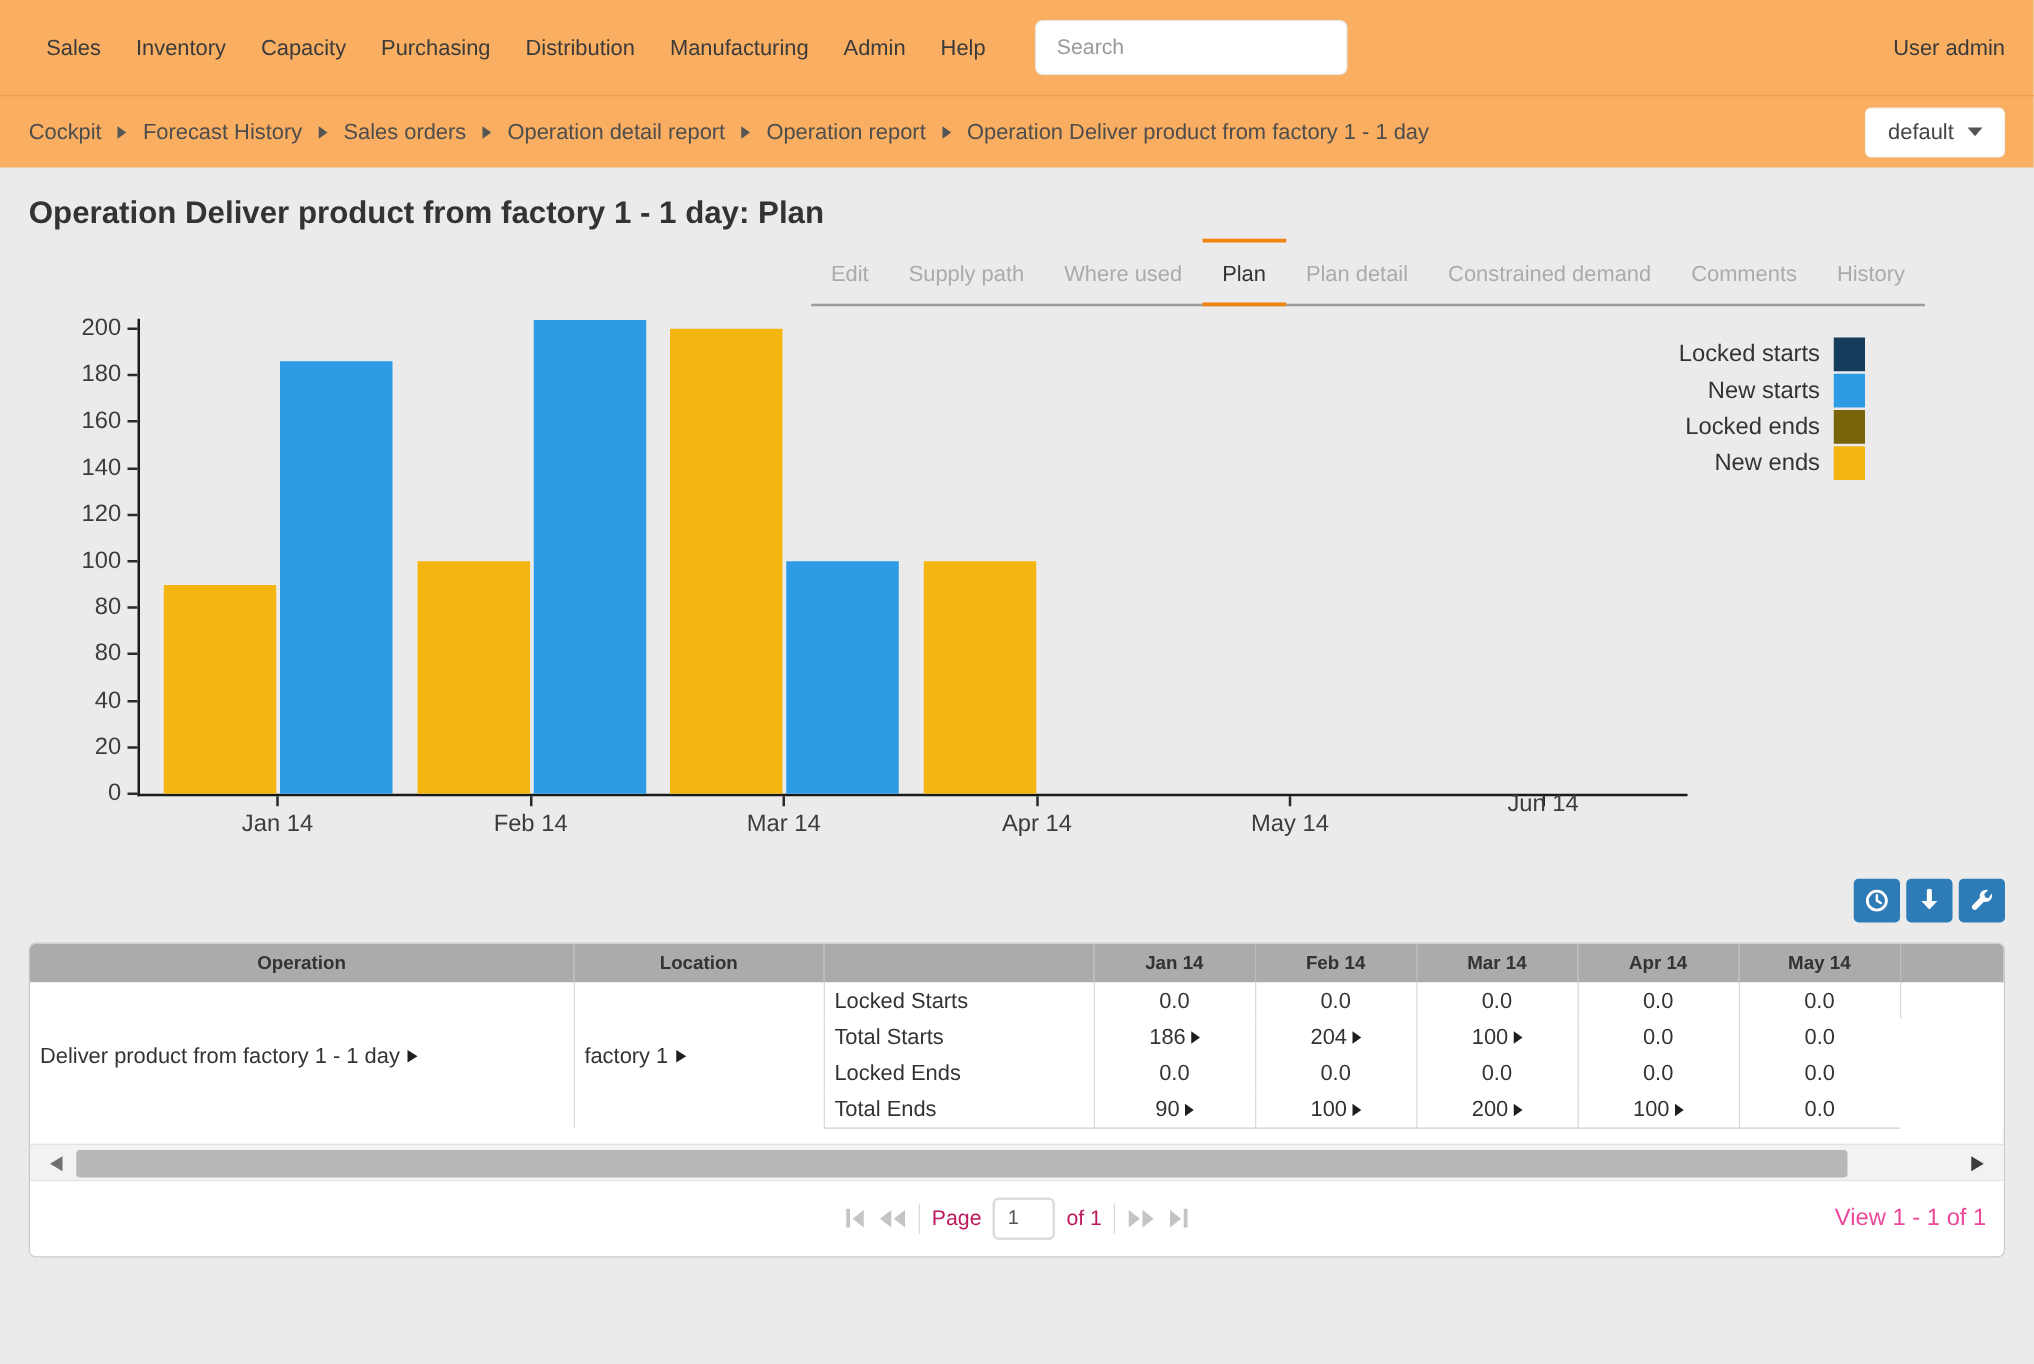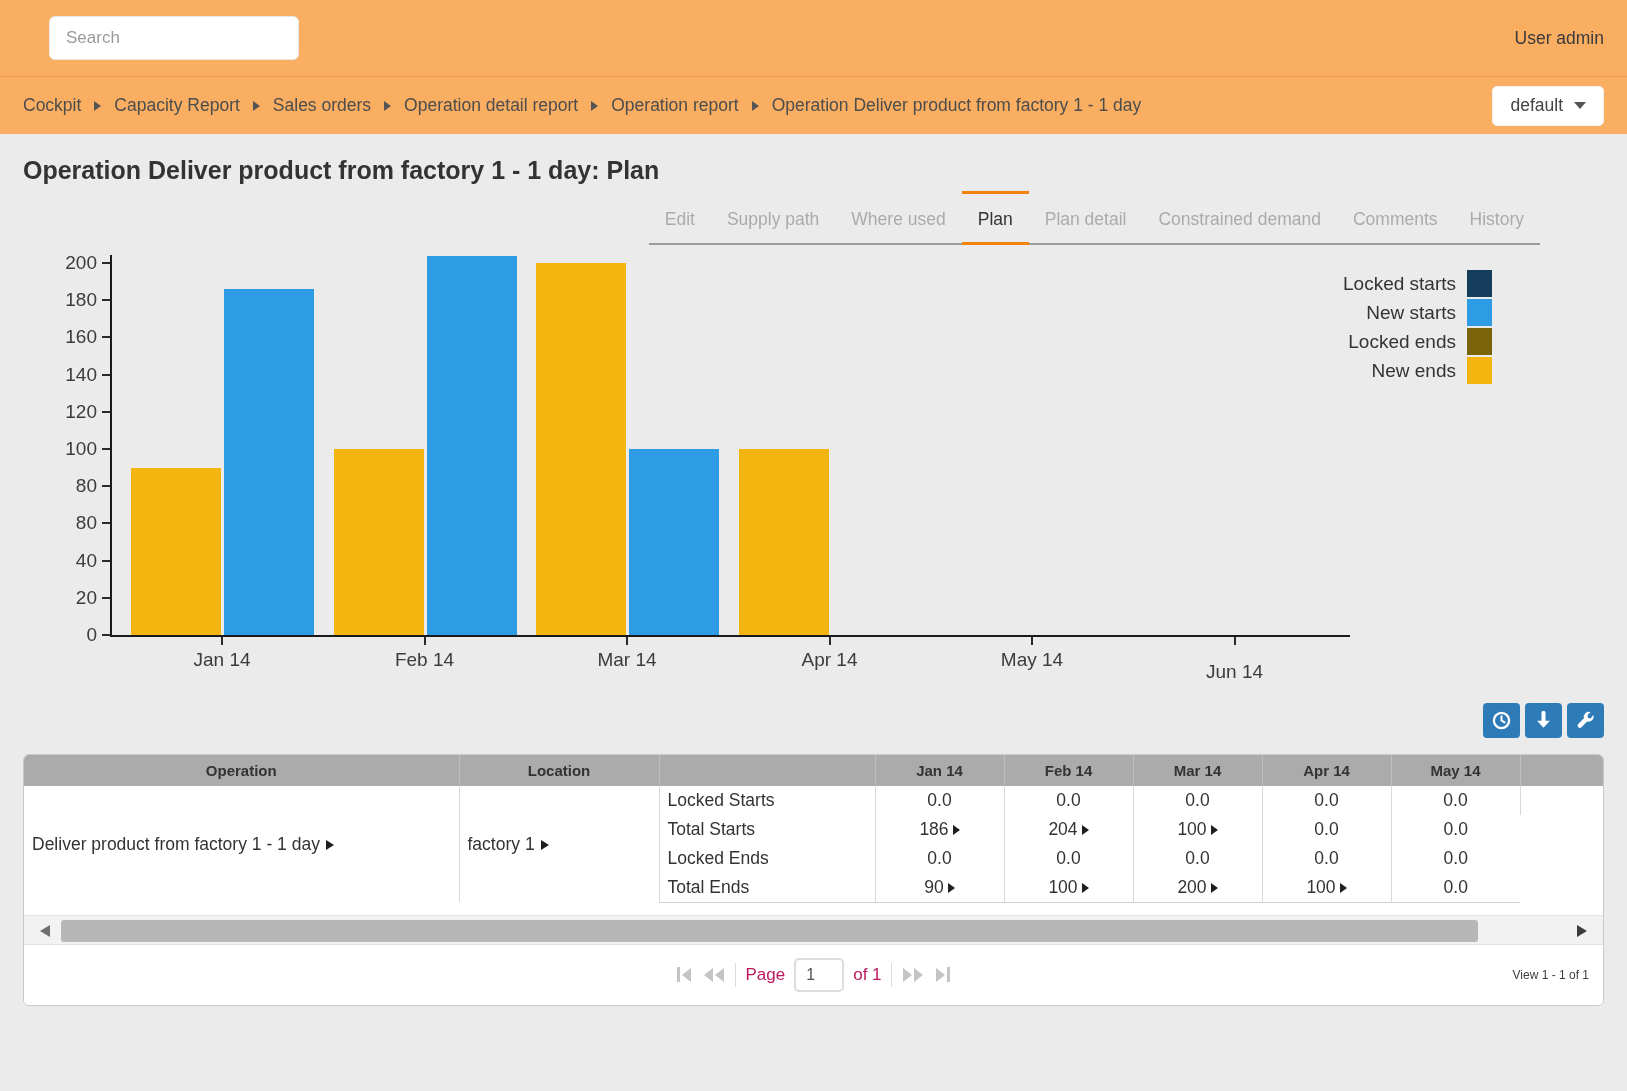--- a/index.html
+++ b/index.html
@@ -83,37 +83,47 @@
   .grid-footer { position:relative; height:60px; background:#fff; display:flex; align-items:center; }
   .pager { margin:0 auto; display:flex; align-items:center; gap:9px; }
   .pager-sep { width:1px; height:24px; background:#dcdcdc; }
   .pager-btn { display:flex; align-items:center; gap:2px; cursor:pointer; background:none; border:none; padding:2px; }
   .ptri { width:0; height:0; }
   .ptri.l { border-right:9px solid #c4c4c4; border-top:7px solid transparent; border-bottom:7px solid transparent; }
   .ptri.r { border-left:9px solid #c4c4c4; border-top:7px solid transparent; border-bottom:7px solid transparent; }
   .pbar { width:3px; height:15px; background:#c4c4c4; }
   .pager-text { font-size:17px; color:#be185d; }
   .pager input { width:50px; height:34px; border:2px solid #dcdcdc; border-radius:5px; font-size:16px; padding:0 10px; color:#555; font-family:inherit; outline:none; }
-  .view-info { position:absolute; right:14px; font-size:12px; color:#404040; }
+  .view-info { position:absolute; right:14px; font-size:19px; color:#ec4899; }
 </style>
 </head>
 <body>
 
 <header class="navbar">
+  <ul class="nav-items" id="nav-items">
+      <li>Sales</li>
+      <li>Inventory</li>
+      <li>Capacity</li>
+      <li>Purchasing</li>
+      <li>Distribution</li>
+      <li>Manufacturing</li>
+      <li>Admin</li>
+      <li>Help</li>
+    </ul>
   <div class="nav-search">
     <input type="text" placeholder="Search" style="">
   </div>
   <div class="nav-user">User admin</div>
 </header>
 
 <div class="crumbbar">
   <div class="crumbs" id="crumbs">
       <span class="crumb">Cockpit</span>
       <span class="crumb-sep"></span>
-      <span class="crumb">Capacity Report</span>
+      <span class="crumb">Forecast History</span>
       <span class="crumb-sep"></span>
       <span class="crumb">Sales orders</span>
       <span class="crumb-sep"></span>
       <span class="crumb">Operation detail report</span>
       <span class="crumb-sep"></span>
       <span class="crumb">Operation report</span>
       <span class="crumb-sep"></span>
       <span class="crumb">Operation Deliver product from factory 1 - 1 day</span>
     </div>
   <div class="view-btn">
@@ -185,21 +195,21 @@
       <div class="xlab" style="left: 139px; top: 396px;">Jan 14</div>
       <div class="xtick" style="left: 400.5px; top: 384px;"></div>
       <div class="xlab" style="left: 341.5px; top: 396px;">Feb 14</div>
       <div class="xtick" style="left: 603px; top: 384px;"></div>
       <div class="xlab" style="left: 544px; top: 396px;">Mar 14</div>
       <div class="xtick" style="left: 805.5px; top: 384px;"></div>
       <div class="xlab" style="left: 746.5px; top: 396px;">Apr 14</div>
       <div class="xtick" style="left: 1008px; top: 384px;"></div>
       <div class="xlab" style="left: 949px; top: 396px;">May 14</div>
       <div class="xtick" style="left: 1210.5px; top: 384px;"></div>
-      <div class="xlab" style="left: 1151.5px; top: 408px;">Jun 14</div>
+      <div class="xlab" style="left: 1151.5px; top: 380px;">Jun 14</div>
       <div class="bar" style="left: 201px; width: 90px; top: 36.04px; height: 345.96px; background: rgb(46, 156, 228);"></div>
       <div class="bar" style="left: 403.5px; width: 90px; top: 2.56px; height: 379.44px; background: rgb(46, 156, 228);"></div>
       <div class="bar" style="left: 606px; width: 90px; top: 196px; height: 186px; background: rgb(46, 156, 228);"></div>
       <div class="bar" style="left: 108px; width: 90px; top: 214.6px; height: 167.4px; background: rgb(244, 181, 17);"></div>
       <div class="bar" style="left: 310.5px; width: 90px; top: 196px; height: 186px; background: rgb(244, 181, 17);"></div>
       <div class="bar" style="left: 513px; width: 90px; top: 10px; height: 372px; background: rgb(244, 181, 17);"></div>
       <div class="bar" style="left: 715.5px; width: 90px; top: 196px; height: 186px; background: rgb(244, 181, 17);"></div>
     </div>
 
   <div class="toolbar">

